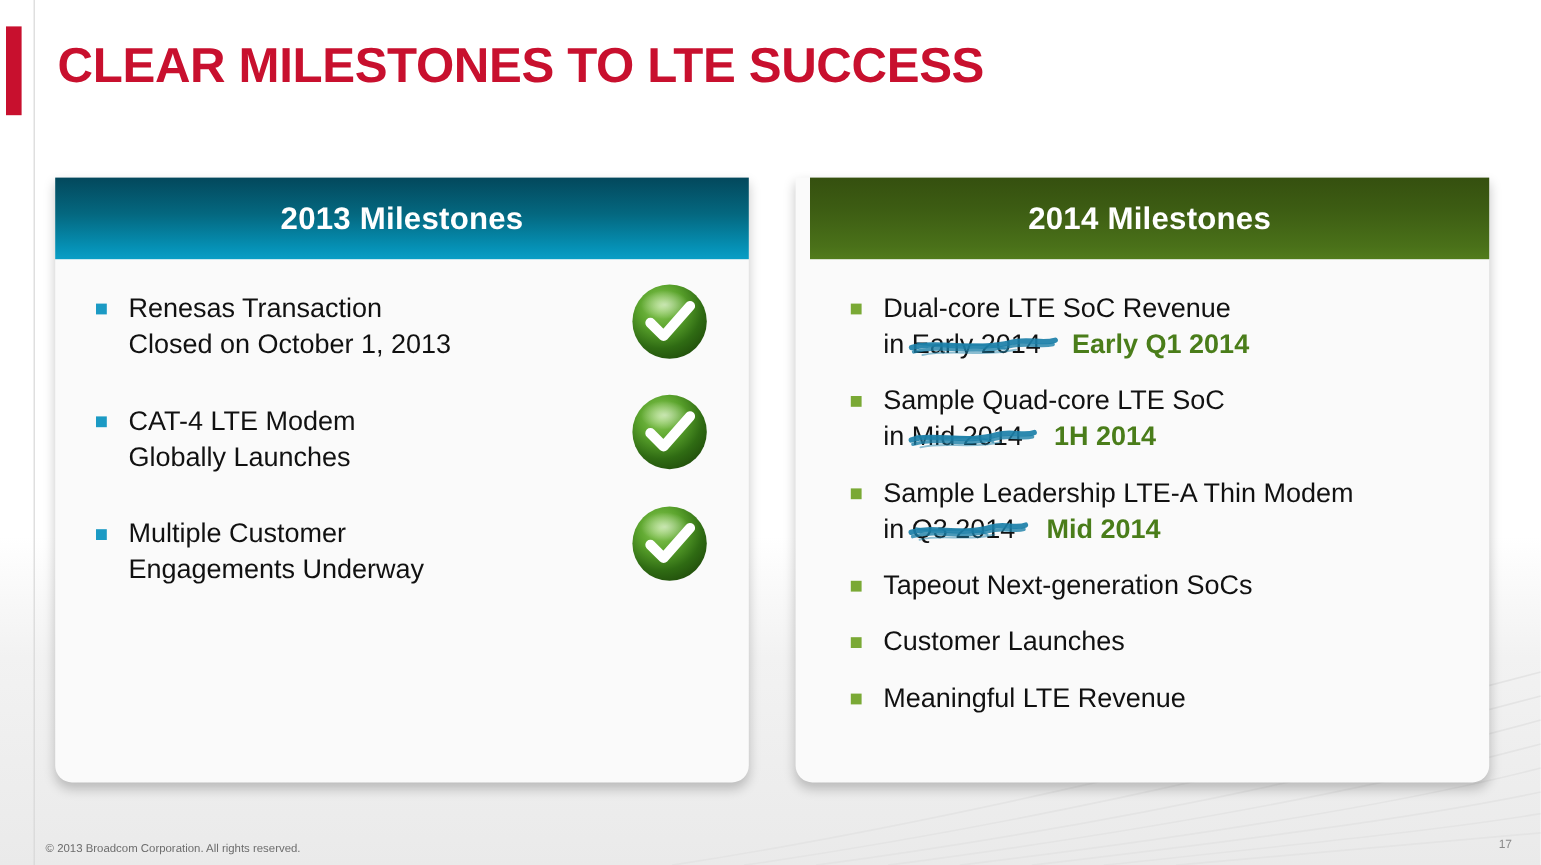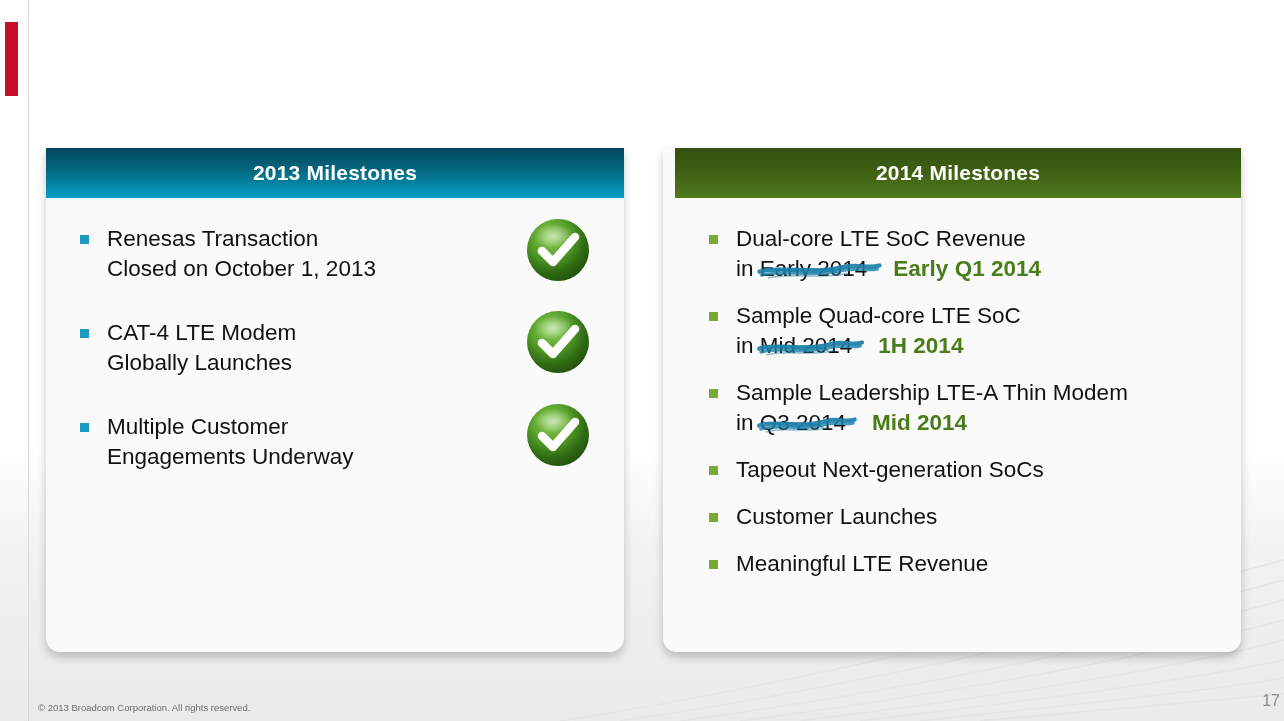--- a/index.html
+++ b/index.html
@@ -66,26 +66,26 @@
     width: 578px;
     height: 504px;
     border-radius: 0 0 14px 14px;
     background: #fafafa;
     box-shadow: 0 5px 10px rgba(0,0,0,0.22);
   }
   .panel-left  { left: 46px; }
   .panel-right { left: 663px; padding-left: 12px; }
 
   .panel-header {
-    height: 50px;
+    height: 68px;
     display: flex;
     align-items: center;
     justify-content: center;
     color: #ffffff;
-    font-size: 21px;
+    font-size: 26px;
     font-weight: bold;
     letter-spacing: 0.2px;
   }
   .panel-left .panel-header {
     background: linear-gradient(180deg, #03485c 0%, #046880 45%, #0590b4 85%, #0a9ec6 100%);
   }
   .panel-right .panel-header {
     background: linear-gradient(180deg, #35500f 0%, #3d5d13 40%, #4a7119 85%, #527c1c 100%);
   }
 
@@ -155,23 +155,23 @@
   
   .footer-copyright {
     position: absolute;
     left: 38px;
     bottom: 8px;
     font-size: 9.5px;
     color: #6c6c6c;
   }
   .footer-pagenum {
     position: absolute;
-    right: 4px;
+    right: 24px;
     bottom: 11px;
-    font-size: 16px;
+    font-size: 10px;
     color: #8a8a8a;
   }
 </style>
 </head>
 <body>
 
 <div class="slide">
 
   <svg class="bg-swoosh" viewBox="0 0 1284 721" preserveAspectRatio="none">
     <g stroke="#e4e4e4" stroke-width="1.4" fill="none">
@@ -182,20 +182,21 @@
       <path d="M800 721 C 980 699, 1160 672, 1284 640"></path>
       <path d="M860 721 C 1020 702, 1180 682, 1284 660"></path>
       <path d="M920 721 C 1060 706, 1200 692, 1284 678"></path>
       <path d="M980 721 C 1100 710, 1220 700, 1284 694"></path>
     </g>
   </svg>
 
   <div class="left-rule"></div>
   <div class="title-accent"></div>
 
+  <div class="slide-title">CLEAR MILESTONES TO LTE SUCCESS</div>
 
   <div class="panel panel-left">
     <div class="panel-header">2013 Milestones</div>
 
     <div class="panel-body">
       <ul class="bullet-list">
 
         <li class="bullet">
           <span class="bullet-line">Renesas Transaction</span>
           <span class="bullet-line">Closed on October 1, 2013</span>

